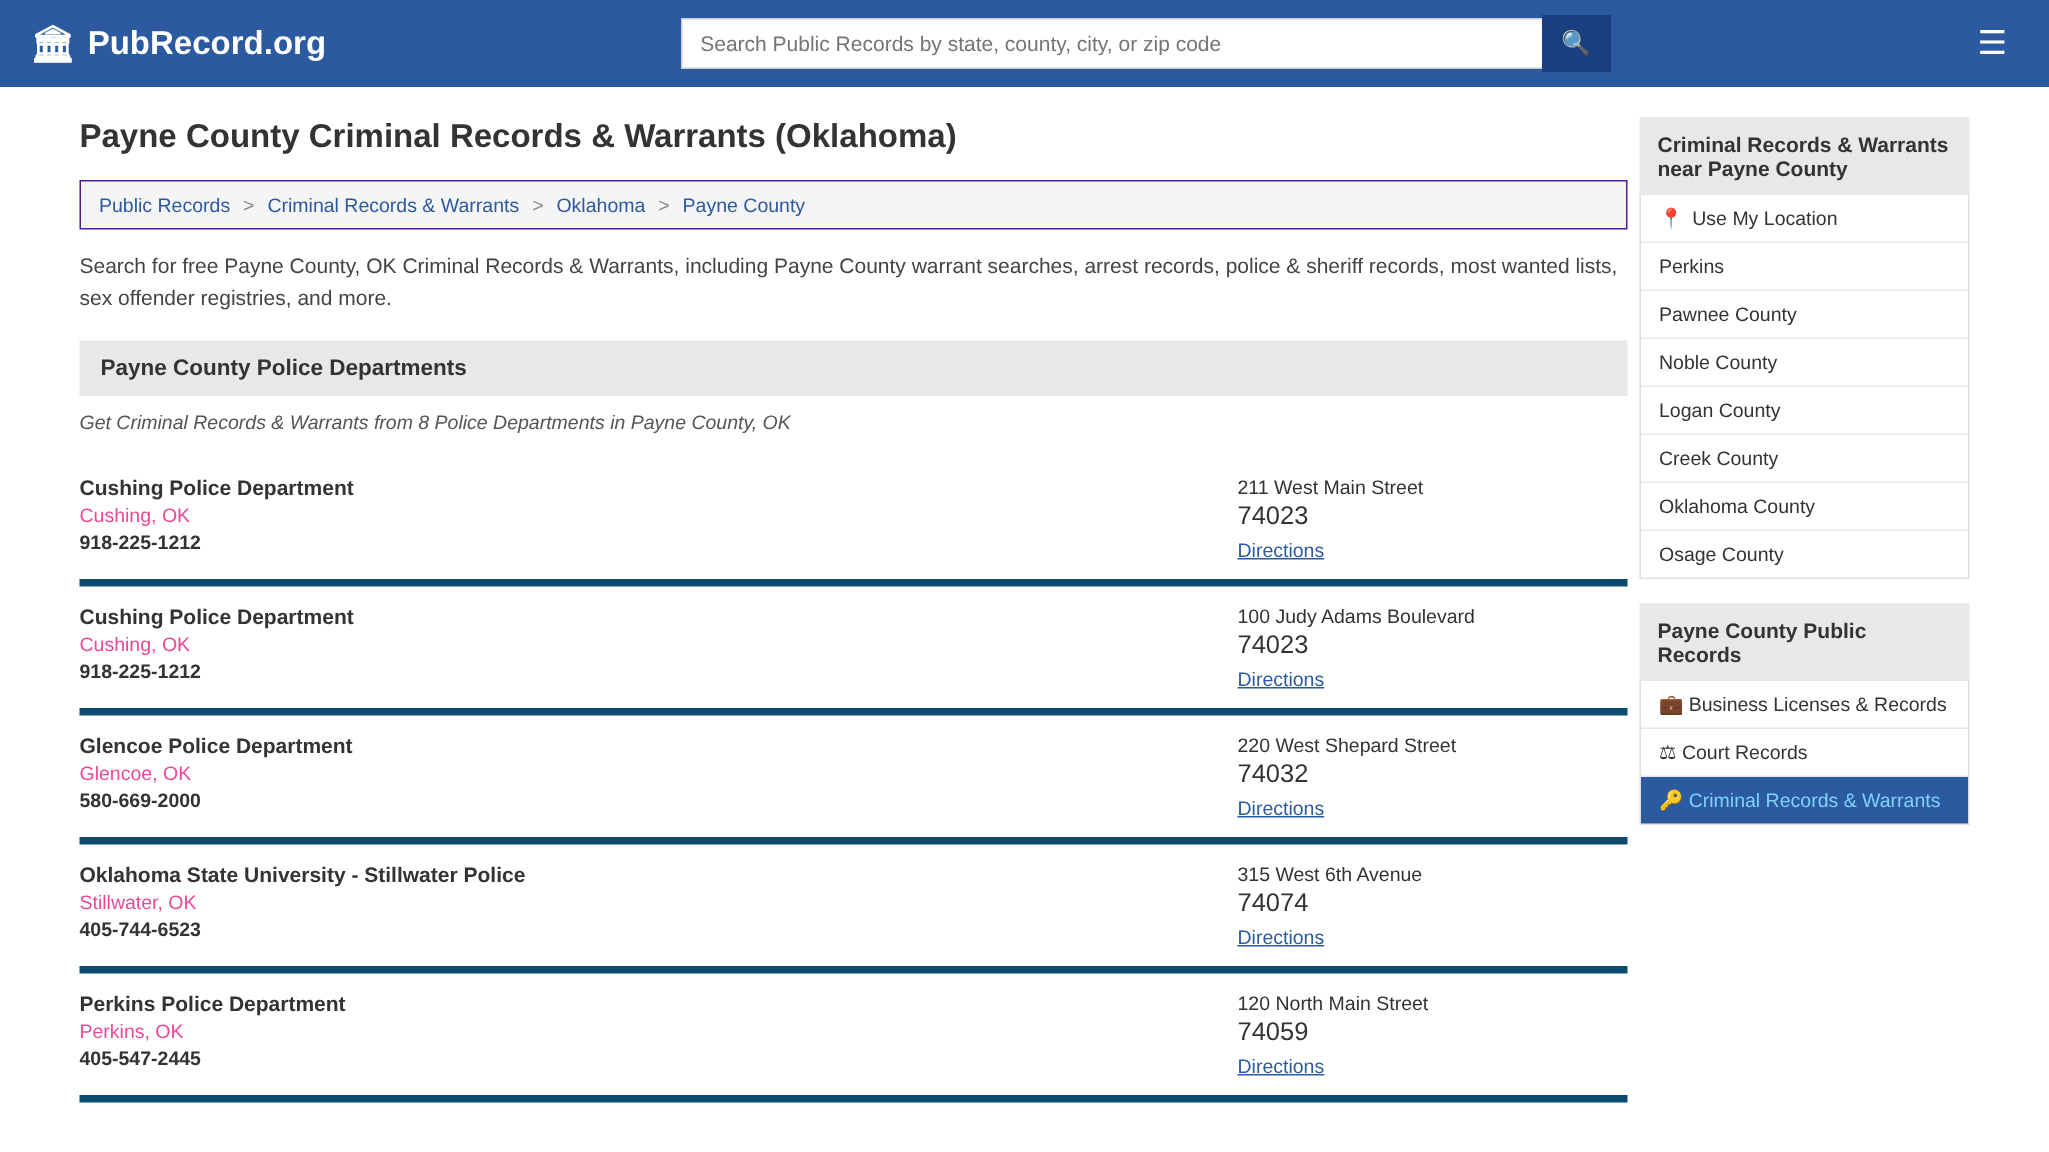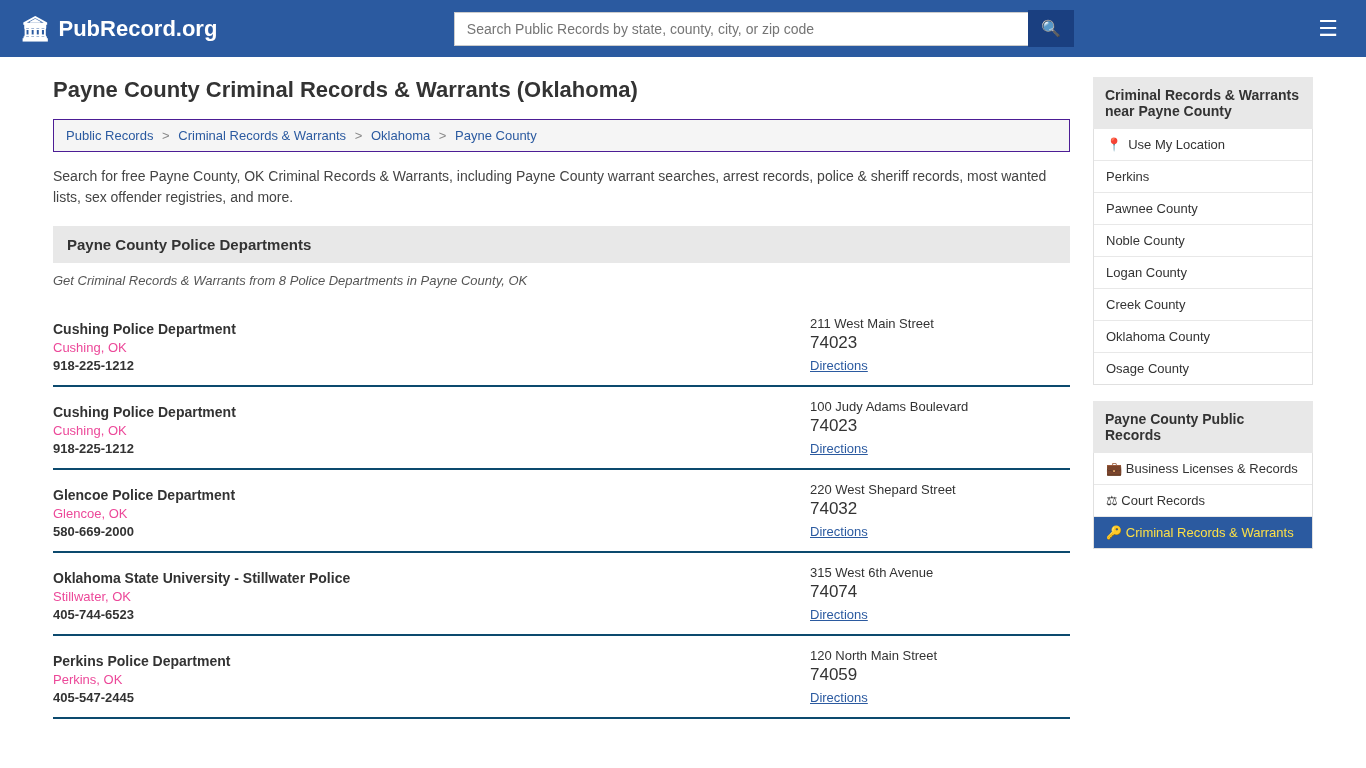--- a/index.html
+++ b/index.html
@@ -54,21 +54,21 @@
       cursor: pointer;
       padding: 4px 8px;
     }
 
     
     .main-container {
       max-width: 1300px;
       margin: 0 auto;
       padding: 20px 20px;
       display: flex;
-      gap: 23px;
+      gap: 8px;
     }
     .content {
       flex: 1;
     }
     .sidebar {
       width: 220px;
       min-width: 220px;
     }
 
     
@@ -121,22 +121,21 @@
       color: #555;
       margin-bottom: 16px;
       font-style: italic;
     }
 
     
     .dept-entry {
       display: flex;
       justify-content: space-between;
       padding: 12px 0;
-      border-bottom: 2px solid #0c4a6e;
-      align-items: flex-end;
+      border-bottom: 5px solid #0c4a6e;
     }
     .dept-left { flex: 1; }
     .dept-right { width: 260px; text-align: left; }
     .dept-name {
       font-weight: bold;
       font-size: 14px;
       color: #333;
       margin-bottom: 3px;
     }
     .dept-city {
@@ -195,21 +194,21 @@
       font-size: 13px;
     }
     .sidebar-list li.use-location a {
       display: flex;
       align-items: center;
       gap: 6px;
       color: #333;
     }
     .sidebar-list li.active a {
       background: #2b5aa0;
-      color: #fde047;
+      color: #7dd3fc;
     }
     .sidebar-item-icon {
       font-size: 13px;
     }
   </style>
 </head>
 <body>
 
 <header class="header">
   <a class="header-logo" href="#">

